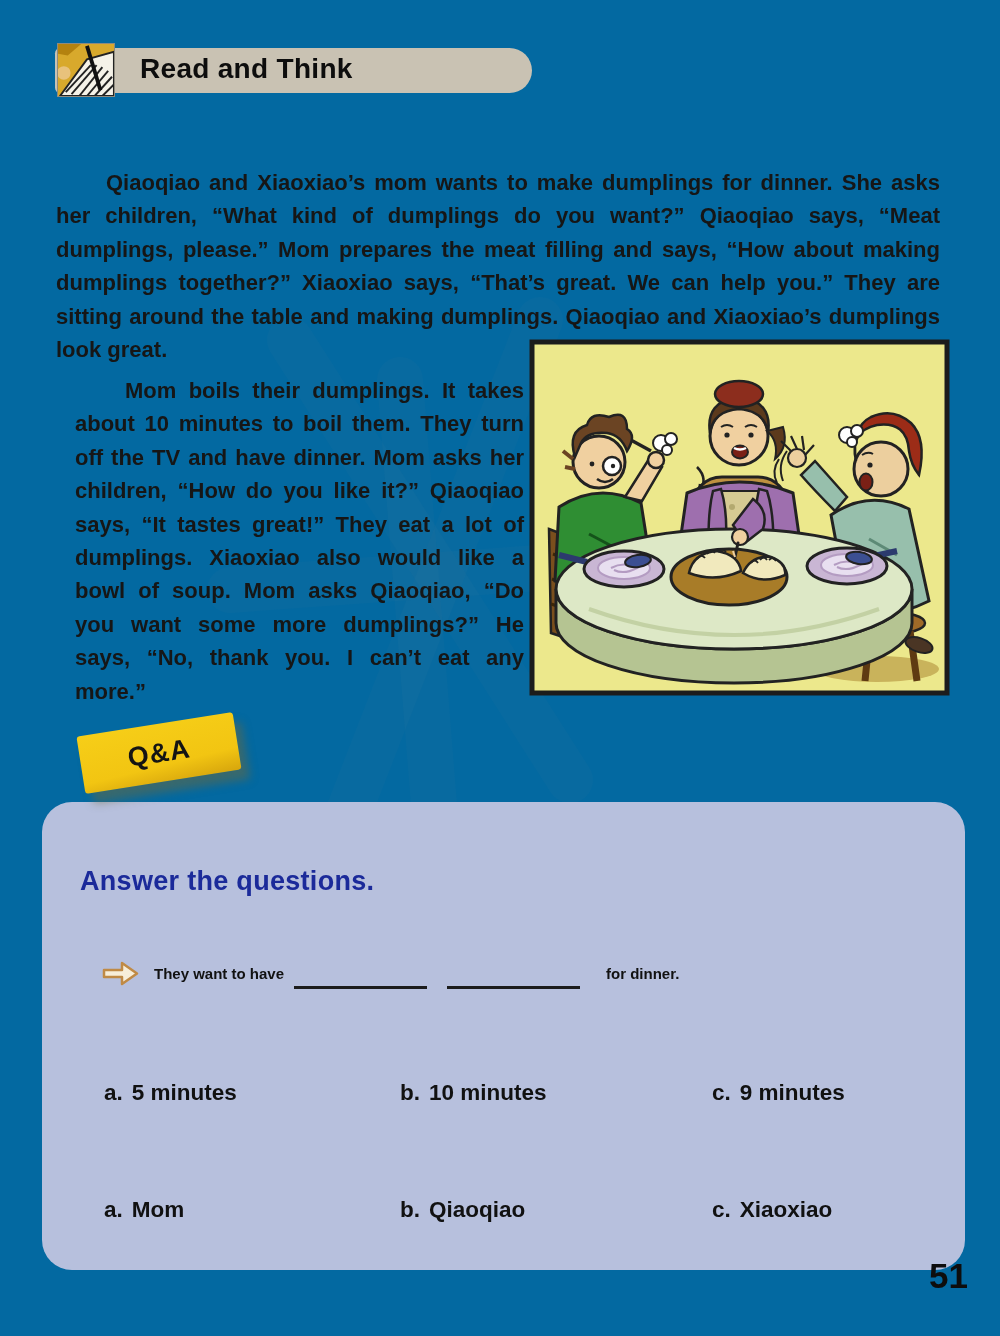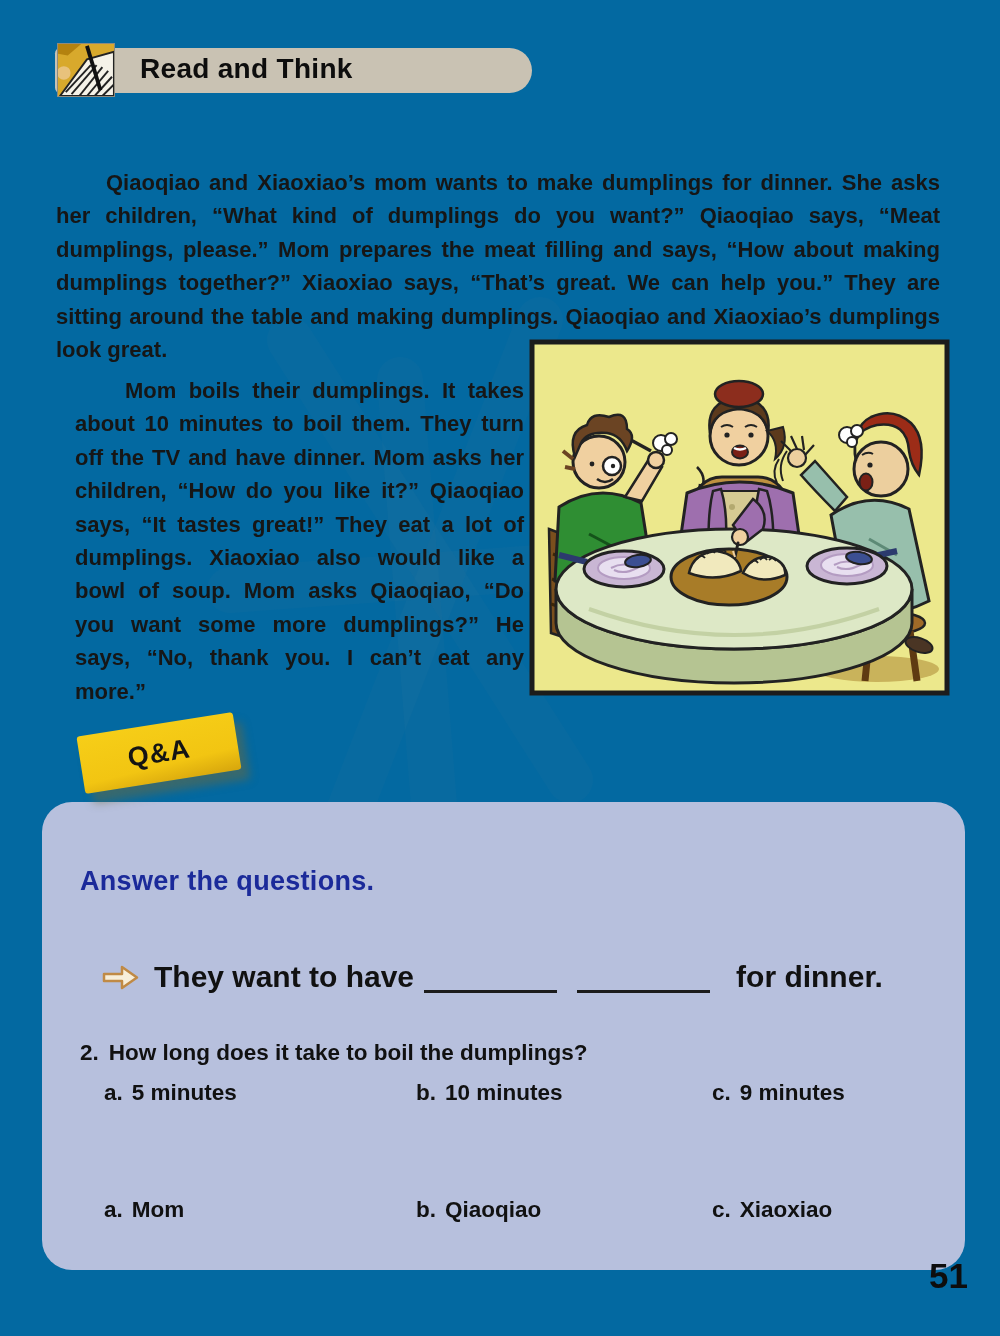--- a/index.html
+++ b/index.html
@@ -52,34 +52,34 @@
     position:absolute;left:38px;top:64px;
     font-size:27px;font-weight:bold;color:#1b2a9a;letter-spacing:.3px;
   }
   .q-row{position:absolute;left:38px;font-size:22.5px;font-weight:bold;color:#111;white-space:nowrap;}
   .q-num{margin-right:10px;}
   .q1{top:120px;}
   .q2{top:238px;}
   .q3{top:355px;}
   .answer-row{
     position:absolute;left:60px;top:158px;
-    display:flex;align-items:center;font-size:30px;font-weight:bold;color:#111;white-space:nowrap;
+    display:flex;align-items:center;font-size:15px;font-weight:bold;color:#111;white-space:nowrap;
   }
   .arrow-icon{width:38px;height:27px;margin-right:14px;flex:0 0 auto;}
   .answer-blank{
     display:inline-block;width:133px;height:22px;margin:0 10px;
     border-bottom:3px solid #1c1c1c;transform:translateY(3px);
   }
   .answer-suffix{margin-left:16px;}
   .options-row{position:absolute;width:100%;font-size:22.5px;font-weight:bold;color:#111;}
   .opts-q2{top:278px;}
   .opts-q3{top:395px;}
   .option{position:absolute;white-space:nowrap;}
   .opt-a{left:62px;}
-  .opt-b{left:358px;margin-left:16px;}
+  .opt-b{left:358px;}
   .opt-c{left:670px;}
   .opt-label{margin-right:9px;}
   
   .page-number{
     position:absolute;right:32px;top:1256px;z-index:2;
     font-size:35px;font-weight:bold;color:#0d0d0d;
   }
 </style>
 </head>
 <body>
@@ -240,23 +240,20 @@
     <div class="answer-row">
       <svg class="arrow-icon" viewBox="0 0 38 27">
         <path d="M2,10 L20,10 L20,3 L35,13.5 L20,24 L20,17 L2,17 Z" fill="#f7eed9" stroke="#c08a45" stroke-width="2.5" stroke-linejoin="round"></path>
       </svg>
       <span>They want to have</span>
       <span class="answer-blank"></span>
       <span class="answer-blank"></span>
       <span class="answer-suffix">for dinner.</span>
     </div>
 
-    <div class="q-row q2">
-      <span class="q-num">2.</span><span>How long does it take to boil the dumplings?</span>
-    </div>
     <div class="options-row opts-q2">
       <span class="option opt-a"><span class="opt-label">a.</span><span>5 minutes</span></span>
       <span class="option opt-b"><span class="opt-label">b.</span><span>10 minutes</span></span>
       <span class="option opt-c"><span class="opt-label">c.</span><span>9 minutes</span></span>
     </div>
 
     <div class="options-row opts-q3">
       <span class="option opt-a"><span class="opt-label">a.</span><span>Mom</span></span>
       <span class="option opt-b"><span class="opt-label">b.</span><span>Qiaoqiao</span></span>
       <span class="option opt-c"><span class="opt-label">c.</span><span>Xiaoxiao</span></span>

